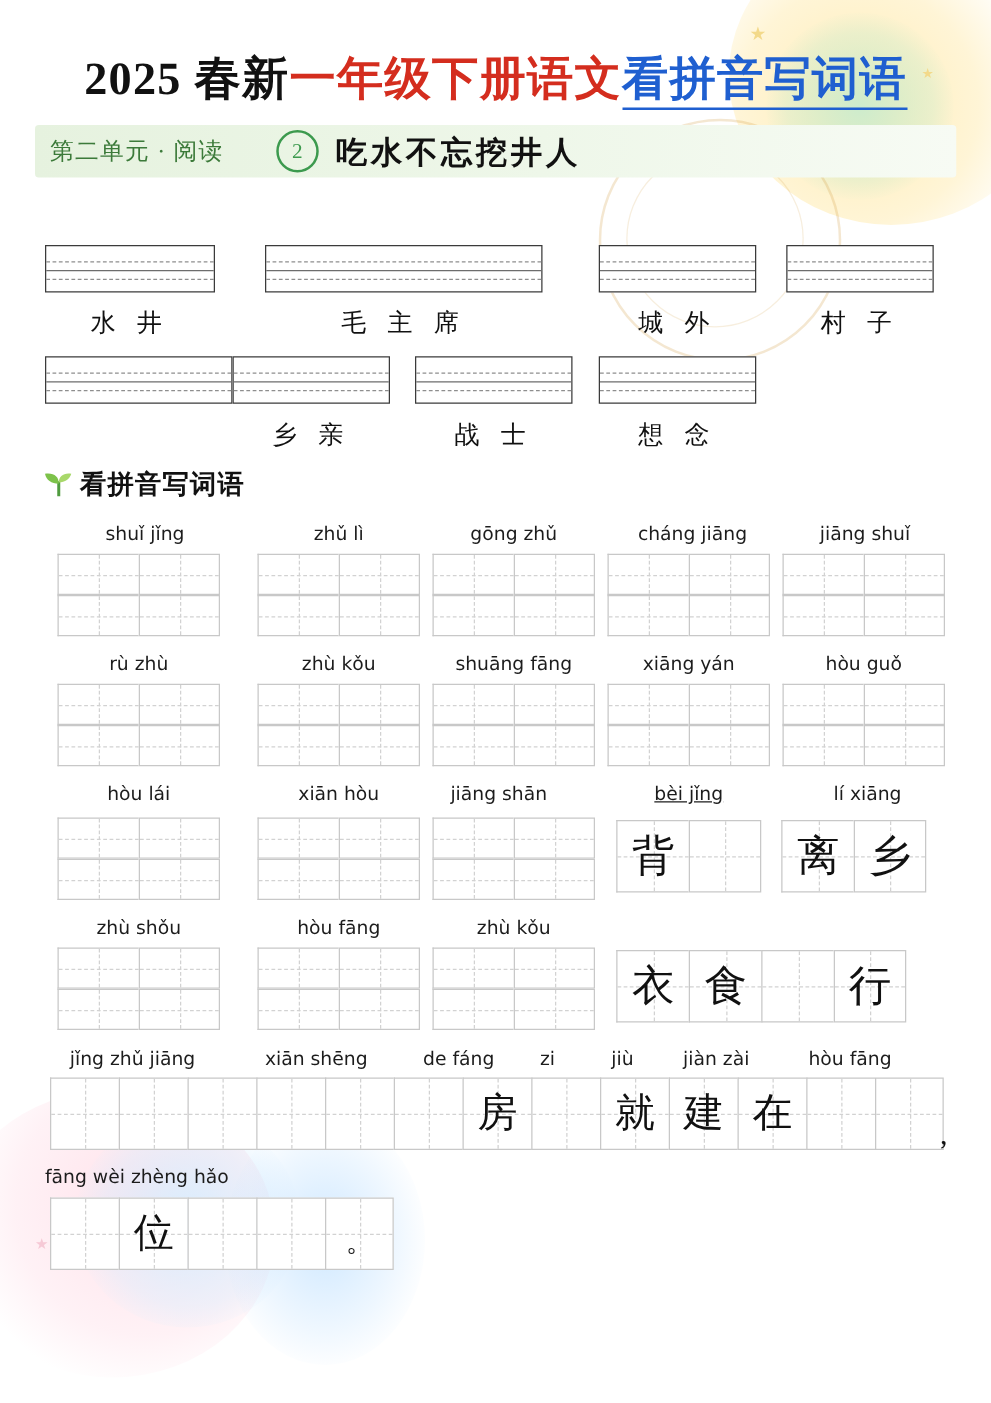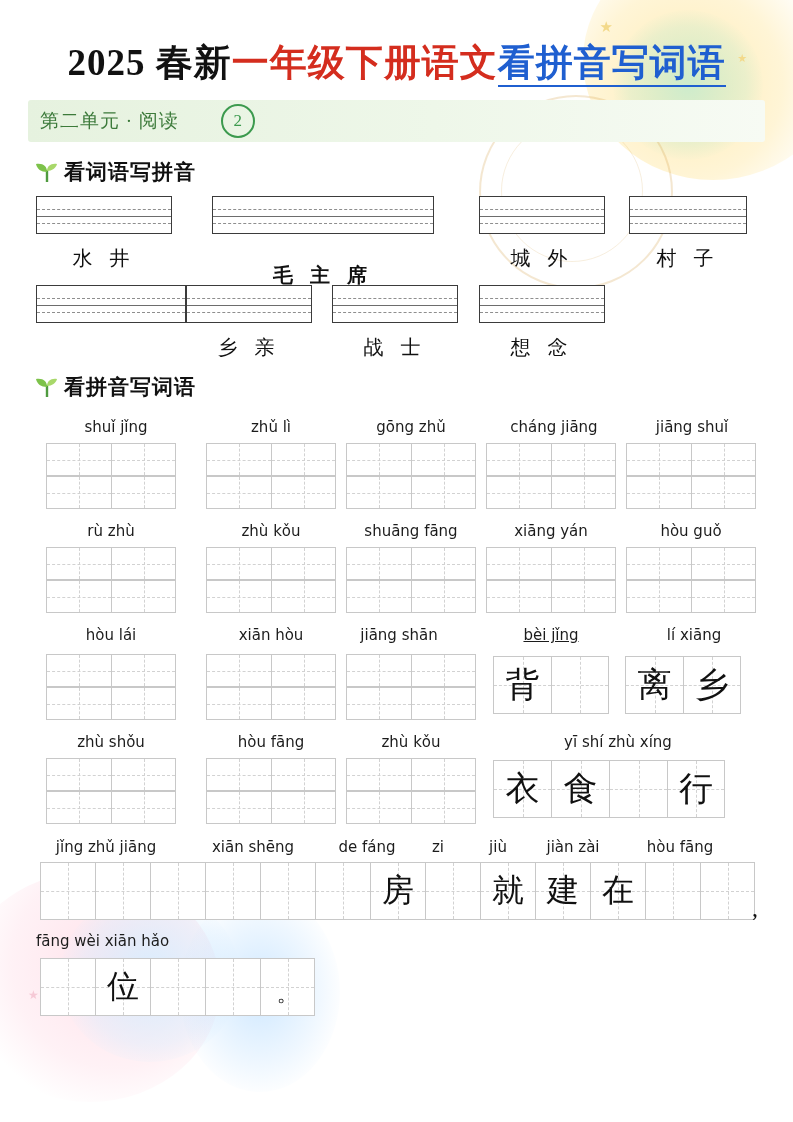--- a/index.html
+++ b/index.html
@@ -252,46 +252,37 @@
   <div class="deco-star" style="top:52px; right:46px; font-size:11px;">★</div>
   <div class="deco-star" style="bottom:120px; left:28px; font-size:12px; color:#f6c9d6;">★</div>
 
   <div class="title-row">
     <span class="title-black">2025 春新</span><span class="title-red">一年级下册语文</span><span class="title-blue">看拼音写词语</span>
   </div>
 
   <div class="unit-bar">
     <span class="unit-label">第二单元 · 阅读</span>
     <span class="unit-badge">2</span>
-  </div>
-
-  <div class="section-head" style="top:158px;">
-    <span class="sprout">
-      <svg width="26" height="22" viewBox="0 0 26 22">
-        <path d="M13 21 L13 9" stroke="#4f9b3f" stroke-width="2.4" fill="none"></path>
-        <path d="M13 11 C7 11 3 8 2 3 C9 2 13 5 13 11 Z" fill="#7dc24a"></path>
-        <path d="M13 10 C18 10 22 7 23 3 C17 2 13 5 13 10 Z" fill="#a8d86a"></path>
-      </svg>
-    </span>
-    <span class="section-title">看词语写拼音</span>
-  </div>
+    <span class="unit-title">吃水不忘挖井人</span>
+  </div>
+
 
   <div class="pybox" style="left:36px; top:196px; width:136px; height:38px;">
     <div class="l" style="top:12px;"></div>
       <div class="l mid" style="top:19px;"></div>
       <div class="l" style="top:26px;"></div>
   </div>
   <div class="word-label" style="left:36px; top:245px; width:136px;">水 井</div>
 
   <div class="pybox" style="left:212px; top:196px; width:222px; height:38px;">
     <div class="l" style="top:12px;"></div>
       <div class="l mid" style="top:19px;"></div>
       <div class="l" style="top:26px;"></div>
   </div>
-  <div class="word-label" style="left:212px; top:262px; width:222px;font-weight:bold;">毛 主 席</div>
+  <div class="word-label" style="left:212px; top:245px; width:222px;">毛 主 席</div>
 
   <div class="pybox" style="left:479px; top:196px; width:126px; height:38px;">
     <div class="l" style="top:12px;"></div>
       <div class="l mid" style="top:19px;"></div>
       <div class="l" style="top:26px;"></div>
   </div>
   <div class="word-label" style="left:479px; top:245px; width:126px;">城 外</div>
 
   <div class="pybox" style="left:629px; top:196px; width:118px; height:38px;">
     <div class="l" style="top:12px;"></div>
@@ -743,21 +734,20 @@
     <div class="cell" style="width:65px;height:33px;">
         <div class="vh"></div>
         <div class="hh"></div>
       </div>
     <div class="cell" style="width:65px;height:33px;">
         <div class="vh"></div>
         <div class="hh"></div>
       </div>
   </div>
 
-  <div class="pinyin" style="left:484px; top:733px; width:268px;">yī shí zhù xíng</div>
   <div class="grid" style="left:493px; top:760px;">
     <div class="cell" style="width:58px;height:58px;">
         <div class="vh"></div>
         <div class="hh"></div>
         <div class="ch" style="font-size:34px;">衣</div>
       </div>
     <div class="cell" style="width:58px;height:58px;">
         <div class="vh"></div>
         <div class="hh"></div>
         <div class="ch" style="font-size:34px;">食</div>
@@ -844,21 +834,21 @@
         <div class="ch" style="font-size:32px;"></div>
       </div>
     <div class="cell" style="width:55px;height:58px;">
         <div class="vh"></div>
         <div class="hh"></div>
         <div class="ch" style="font-size:32px;"></div>
       </div>
   </div>
   <div class="punct" style="left:752px; top:895px;">,</div>
 
-  <div class="pinyin" style="left:36px; top:932px; width:220px; text-align:left;">fāng wèi xiān hǎo</div>
+  <div class="pinyin" style="left:36px; top:932px; width:220px; text-align:left;">fāng wèi zhèng hǎo</div>
   <div class="grid" style="left:40px; top:958px;">
     <div class="cell" style="width:55px;height:58px;">
         <div class="vh"></div>
         <div class="hh"></div>
         <div class="ch" style="font-size:32px;"></div>
       </div>
     <div class="cell" style="width:55px;height:58px;">
         <div class="vh"></div>
         <div class="hh"></div>
         <div class="ch" style="font-size:32px;">位</div>

